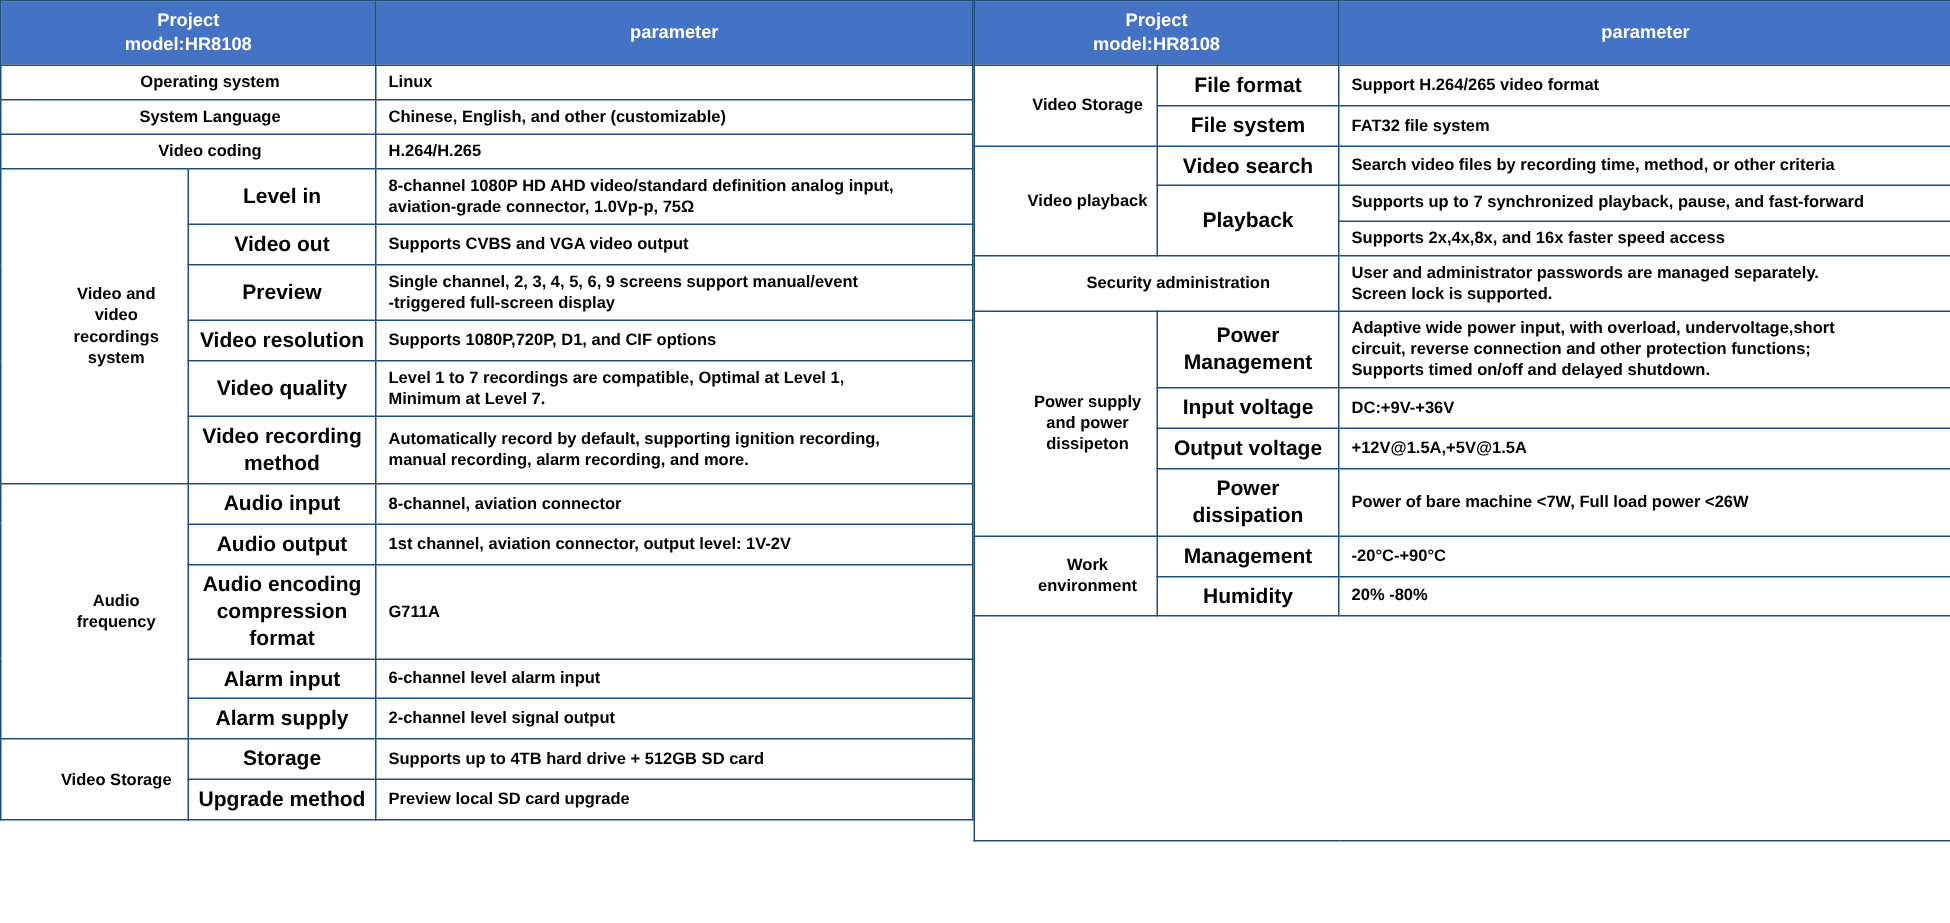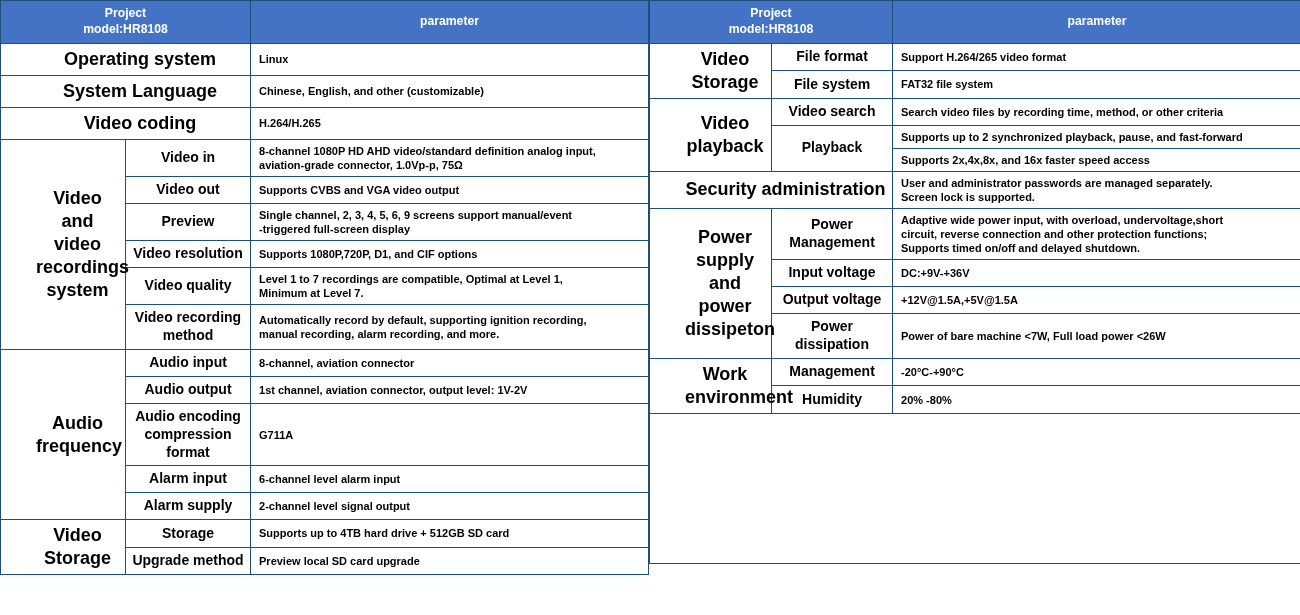--- a/index.html
+++ b/index.html
@@ -44,21 +44,21 @@
     background: #4472C4;
     color: #ffffff;
     text-align: center;
     font-size: 12.2px;
     font-weight: bold;
     padding: 5px 4px;
     line-height: 1.3;
   }
   td.grp {
     text-align: center;
-    font-size: 18px;
+    font-size: 11px;
     padding-left: 35px;
   }
   td.sub {
     text-align: center;
     font-size: 14px;
   }
   td.val {
     text-align: left;
     font-size: 11px;
     padding-left: 8px;
@@ -102,21 +102,21 @@
         <td class="val nowrapish">Chinese, English, and other (customizable)</td>
       </tr>
       <tr>
         <td class="grp wide nowrapish" colspan="2">Video coding</td>
         <td class="val nowrapish">H.264/H.265</td>
       </tr>
 
       <tr>
         <td class="grp nowrapish" rowspan="6">Video and video
 recordings system</td>
-        <td class="sub nowrapish">Video in</td>
+        <td class="sub nowrapish">Level in</td>
         <td class="val nowrapish">8-channel 1080P HD AHD video/standard definition analog input,
 aviation-grade connector, 1.0Vp-p, 75Ω</td>
       </tr>
       <tr>
         <td class="sub nowrapish">Video out</td>
         <td class="val nowrapish">Supports CVBS and VGA video output</td>
       </tr>
       <tr>
         <td class="sub nowrapish">Preview</td>
         <td class="val nowrapish">Single channel, 2, 3, 4, 5, 6, 9 screens support manual/event
@@ -197,21 +197,21 @@
         <td class="val nowrapish">FAT32 file system</td>
       </tr>
 
       <tr>
         <td class="grp nowrapish" rowspan="3">Video playback</td>
         <td class="sub nowrapish">Video search</td>
         <td class="val nowrapish">Search video files by recording time, method, or other criteria</td>
       </tr>
       <tr>
         <td class="sub nowrapish" rowspan="2">Playback</td>
-        <td class="val nowrapish">Supports up to 2 synchronized playback, pause, and fast-forward</td>
+        <td class="val nowrapish">Supports up to 7 synchronized playback, pause, and fast-forward</td>
       </tr>
       <tr>
         <td class="val nowrapish">Supports 2x,4x,8x, and 16x faster speed access</td>
       </tr>
 
       <tr>
         <td class="grp wide nowrapish" colspan="2">Security administration</td>
         <td class="val nowrapish">User and administrator passwords are managed separately.
 Screen lock is supported.</td>
       </tr>

